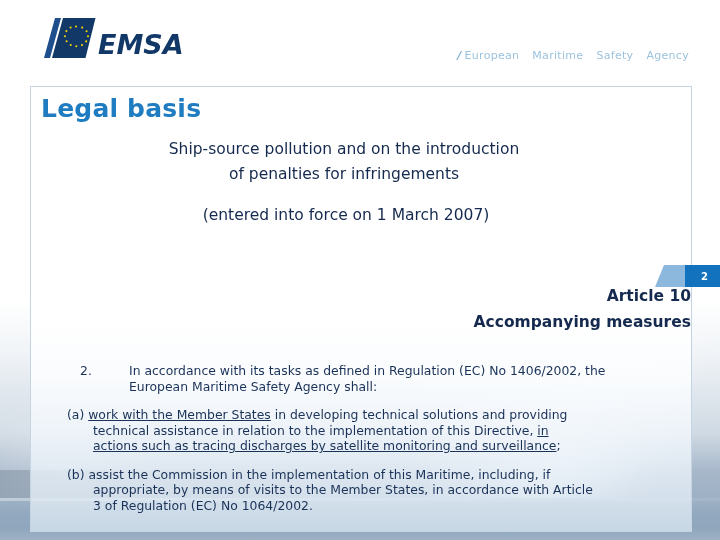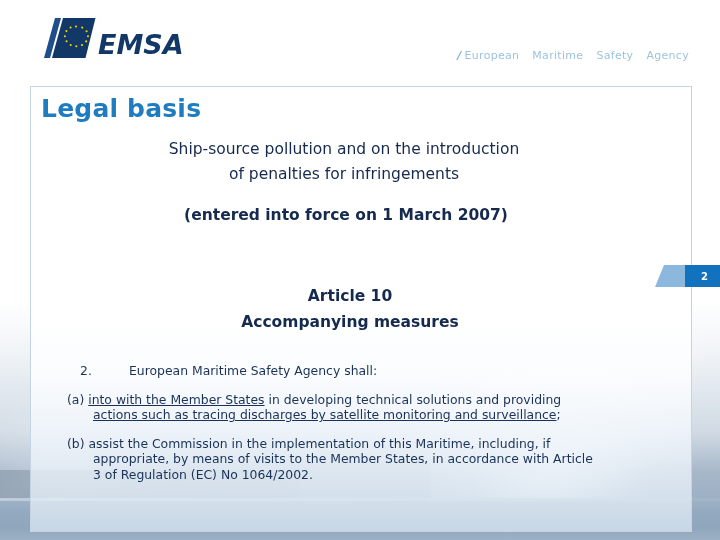--- a/index.html
+++ b/index.html
@@ -152,28 +152,28 @@
     right: 0;
     top: 44px;
     text-align: center;
     color: #152a4e;
     font-size: 15.5px;
     line-height: 25px;
   }
   .sub-line-1 { margin-left: -22px; }
   .sub-line-2 { margin-top: 6px; margin-left: -34px; }
   .sub-line-3 { margin-left: -34px; }
-  .sub-line-4 { margin-top: 16px; margin-left: -30px; font-weight: bold; }
+  .sub-line-4 { margin-top: 16px; margin-left: -30px; }
 
   .article-block {
     position: absolute;
     left: 0;
     right: 0;
     top: 196px;
-    text-align: center;
+    text-align: right;
     color: #152a4e;
     font-size: 15.5px;
     font-weight: bold;
     line-height: 26px;
   }
   .article-block .art-1 { margin-left: -22px; }
   .article-block .art-2 { margin-left: -22px; }
 
   .body-block {
     position: absolute;
@@ -298,27 +298,28 @@
     </div>
 
     <div class="article-block">
       <div class="art-1">Article 10</div>
       <div class="art-2">Accompanying measures</div>
     </div>
 
     <div class="body-block">
 
       <div class="para para-2">
-        <span class="marker">2.</span>
+        <span class="marker">2.</span><span>In accordance with its tasks as defined in Regulation (EC) No 1406/2002, the</span>
         <span class="cont" style="display:block">European Maritime Safety Agency shall:</span>
       </div>
 
       <div class="para para-ab">
         <span>(a)</span>
-        <u class="ul">into with the Member States</u><span> in developing technical solutions and providing</span>
+        <u class="ul">work with the Member States</u><span> in developing technical solutions and providing</span>
+        <span class="cont"><span>technical assistance in relation to the implementation of this Directive, </span><u class="ul">in</u></span>
         <span class="cont"><u class="ul">actions such as tracing discharges by satellite monitoring and surveillance</u><span>;</span></span>
       </div>
 
       <div class="para para-ab">
         <span>(b)</span>
         <span>assist the Commission in the implementation of this Maritime, including, if</span>
         <span class="cont">appropriate, by means of visits to the Member States, in accordance with Article</span>
         <span class="cont">3 of Regulation (EC) No 1064/2002.</span>
       </div>
 

